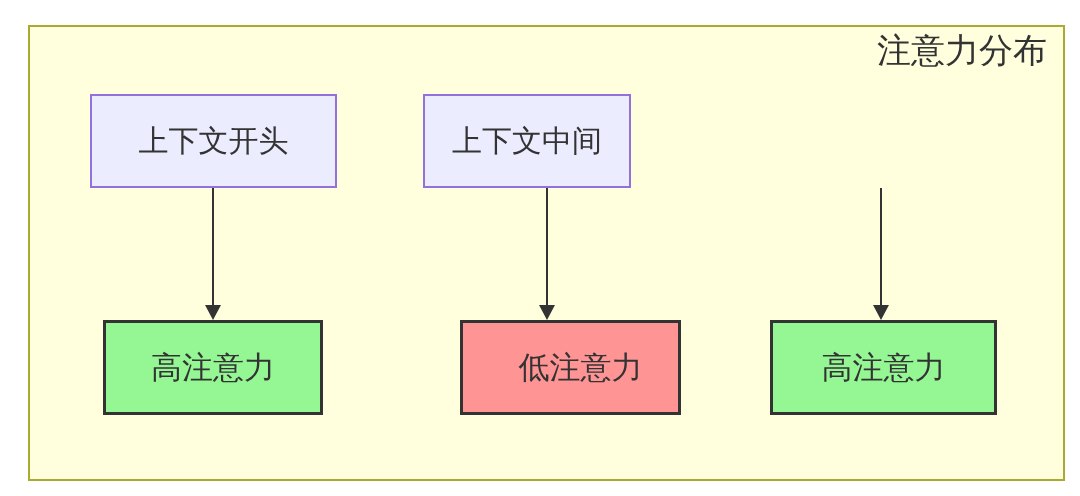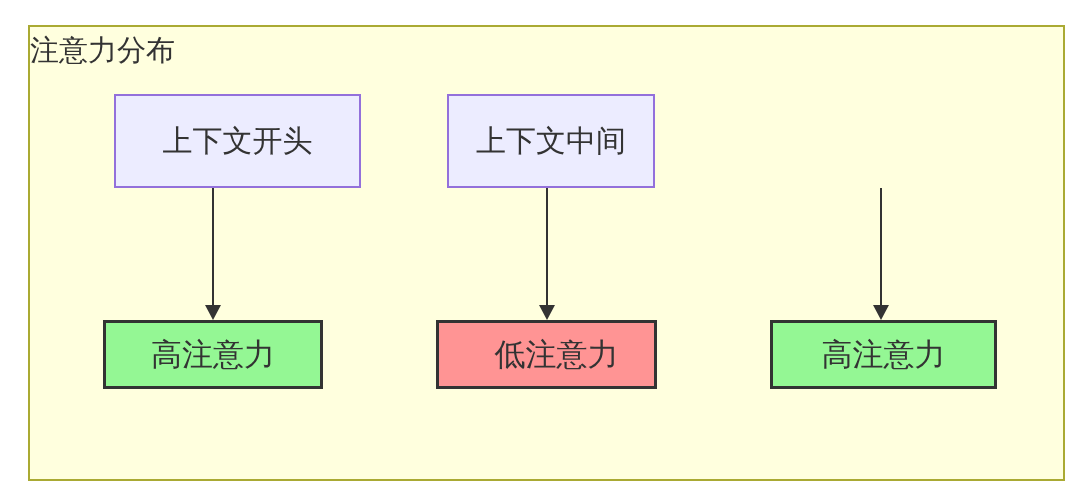--- a/index.html
+++ b/index.html
@@ -20,59 +20,58 @@
     height: 456px;
     box-sizing: border-box;
     background: #ffffde;
     border: 2px solid #aaaa33;
   }
 
   .diagram-title {
     position: absolute;
     top: 5px;
     left: 0;
-    right: 0;
-    text-align: left;
-    font-size: 29px;
+    right: 16px;
+    text-align: right;
+    font-size: 34px;
     line-height: 36px;
     color: #333333;
   }
 
   .node {
     position: absolute;
     box-sizing: border-box;
     display: flex;
     align-items: center;
     justify-content: center;
     font-size: 30px;
     color: #333333;
   }
 
   .node.source {
     top: 67px;
     height: 94px;
     background: #ececff;
     border: 2px solid #9370db;
-    margin-left: 24px;
   }
   .src-1 { left: 60px;  width: 247px; }
   .src-2 { left: 393px; width: 208px; }
   .src-3 { left: 727px; width: 248px; }
 
   .node.target {
     top: 293px;
-    height: 69px;
+    height: 95px;
     border: 3px solid #333333;
     font-size: 31px;
     text-align: right;
   }
   .node.target.high { background: #94f794; }
   .node.target.low  { background: #ff9494; }
   .tgt-1 { left: 73px;  width: 220px; }
-  .tgt-2 { left: 406px; width: 221px; padding-left: 20px; }
+  .tgt-2 { left: 430px; width: 221px; padding-left: 20px; }
   .tgt-3 { left: 740px; width: 227px; }
 
   .edge { position: absolute; }
 
   .edge .shaft {
     position: absolute;
     top: 161px;
     width: 2px;
     height: 117px;
     background: #333333;

